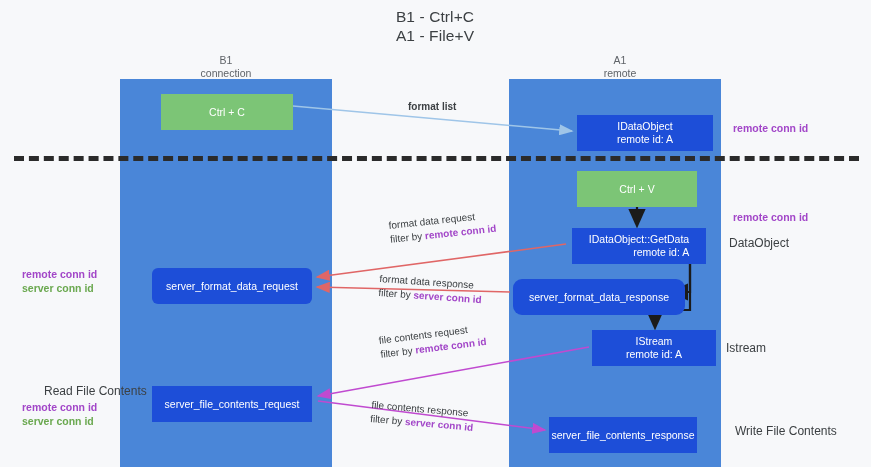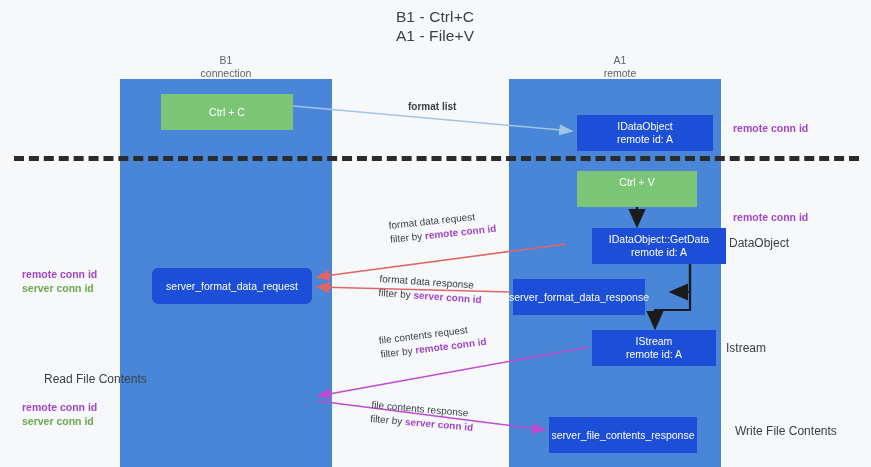--- a/index.html
+++ b/index.html
@@ -36,42 +36,42 @@
     display:flex;align-items:center;justify-content:center;
     text-align:center;color:#fff;font-size:10.5px;line-height:13px;
     padding:18px 4px;
   }
   .box.orange{background:#f9a council;}
   .orange{background:#1d4ed8;}
   .green{background:#7cc576;}
 
   #box-ctrlc{left:161px;top:94px;width:132px;height:26px;}
   #box-idataobject{left:577px;top:115px;width:136px;height:32px;}
-  #box-ctrlv{left:577px;top:171px;width:120px;height:26px;align-items:flex-end;}
-  #box-getdata{left:592px;top:228px;width:134px;height:22px;}
+  #box-ctrlv{left:577px;top:171px;width:120px;height:26px;}
+  #box-getdata{left:572px;top:228px;width:134px;height:22px;text-align:right;}
   #box-sfdreq{left:152px;top:268px;width:160px;height:26px;border-radius:6px;}
-  #box-sfdres{left:513px;top:279px;width:132px;height:26px;}
+  #box-sfdres{left:513px;top:279px;width:172px;height:26px;border-radius:9px;}
   #box-istream{left:592px;top:330px;width:124px;height:32px;}
   #box-sfcreq{left:152px;top:386px;width:160px;height:25px;}
   #box-sfcres{left:549px;top:417px;width:148px;height:25px;}
 
   
   .side{position:absolute;font-size:10.5px;line-height:13.5px;font-weight:bold;}
   .purple{color:#a246c8;}
   .plainlbl{position:absolute;font-size:12px;line-height:14px;color:#3c4043;}
 
   #lbl-rc-1{left:733px;top:122px;}
   #lbl-rc-2{left:733px;top:211px;}
   #lbl-dataobject{left:729px;top:236px;}
   #lbl-istream{left:726px;top:341px;}
   #lbl-writefile{left:735px;top:424px;}
 
   #lbl-left-1{left:22px;top:268px;}
   #lbl-left-1 .l2{color:#6aa84f;}
-  #lbl-readfile{left:27px;top:372px;padding-left:17px;}
+  #lbl-readfile{left:27px;top:384px;padding-left:17px;}
   #lbl-left-2{left:22px;top:401px;}
   #lbl-left-2 .l2{color:#6aa84f;}
 
   
   .edge-lbl{
     position:absolute;font-size:10px;line-height:14px;color:#3c4043;
     white-space:nowrap;
   }
   .edge-lbl b{font-weight:bold;}
   .lb-purple b{color:#a246c8;}
@@ -177,20 +177,23 @@
     <span>server_format_data_response</span>
   </div>
 
   <div class="box orange" id="box-istream">
     <span>
       <span>IStream</span><br>
       <span>remote id: A</span>
     </span>
   </div>
 
+  <div class="box orange" id="box-sfcreq">
+    <span>server_file_contents_request</span>
+  </div>
 
   <div class="box orange" id="box-sfcres">
     <span>server_file_contents_response</span>
   </div>
 
   <div class="edge-lbl" id="el-formatlist">
     <div>format list</div>
   </div>
 
   <div class="edge-lbl lb-purple" id="el-fdreq">

